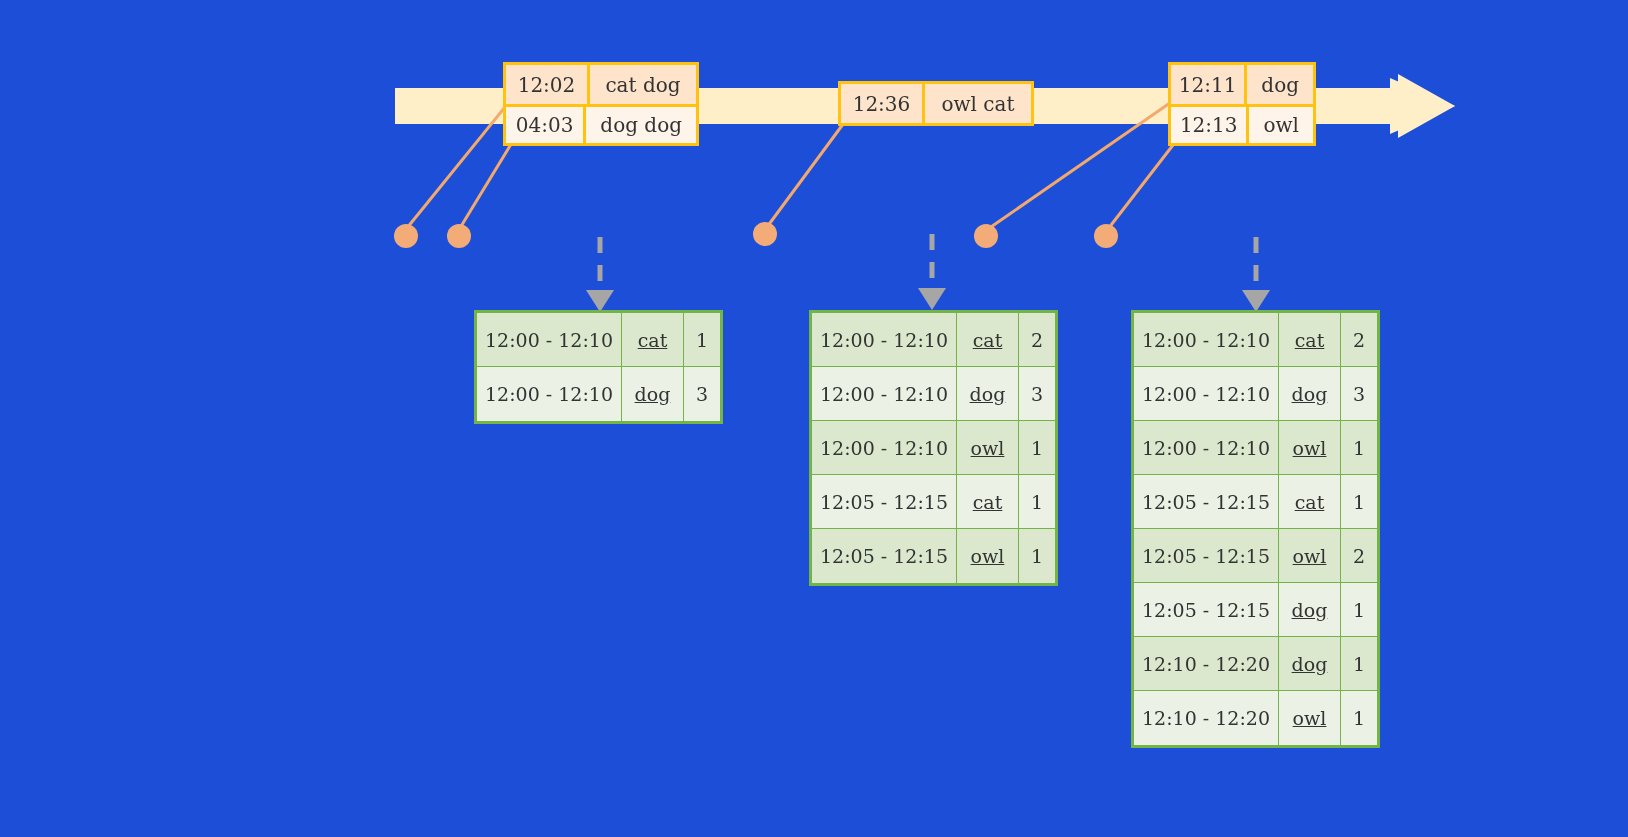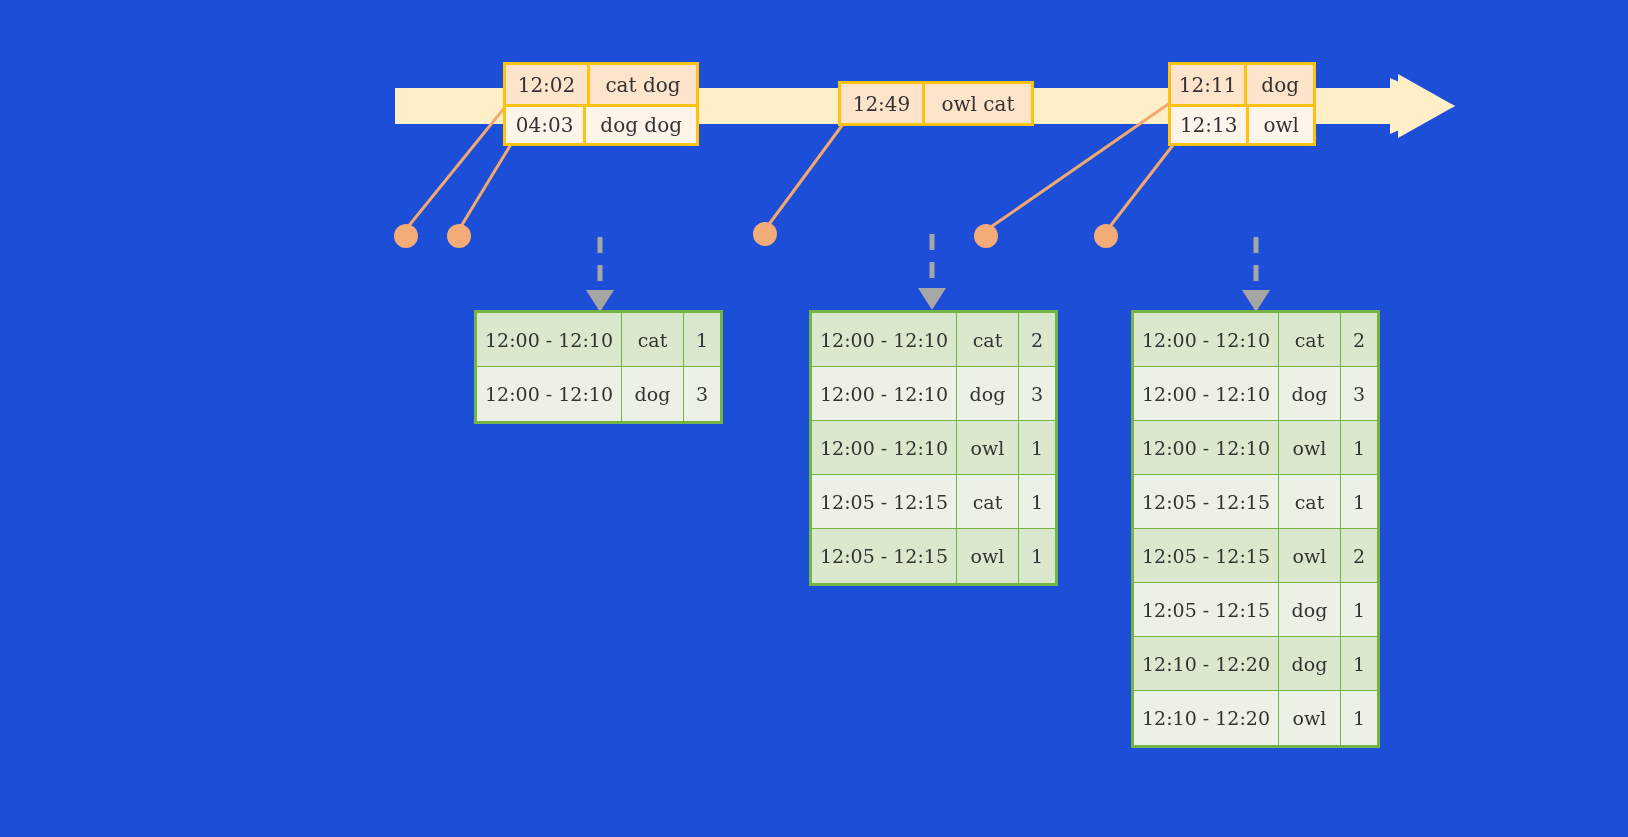--- a/index.html
+++ b/index.html
@@ -107,20 +107,21 @@
     white-space: nowrap;
     box-sizing: border-box;
   }
   .c-window {
     flex: none;
     border-right: 1.5px solid #73B446;
   }
   .c-word {
     flex: none;
     border-right: 1.5px solid #73B446;
+    text-decoration: underline;
   }
   .c-count {
     flex: none;
   }
 </style>
 </head>
 <body>
 
 <div id="stage">
 
@@ -166,21 +167,21 @@
       <div class="event-words">cat dog</div>
     </div>
     <div class="event-row shade-b">
       <div class="event-time">04:03</div>
       <div class="event-words">dog dog</div>
     </div>
   </div>
 
   <div class="event-group" style="left:838px; top:81px; width:196px;">
     <div class="event-row shade-a">
-      <div class="event-time">12:49</div>
+      <div class="event-time">12:36</div>
       <div class="event-words">owl cat</div>
     </div>
   </div>
 
   <div class="event-group" style="left:1168px; top:62px; width:148px;">
     <div class="event-row shade-a">
       <div class="event-time">12:11</div>
       <div class="event-words">dog</div>
     </div>
     <div class="event-row shade-b">

